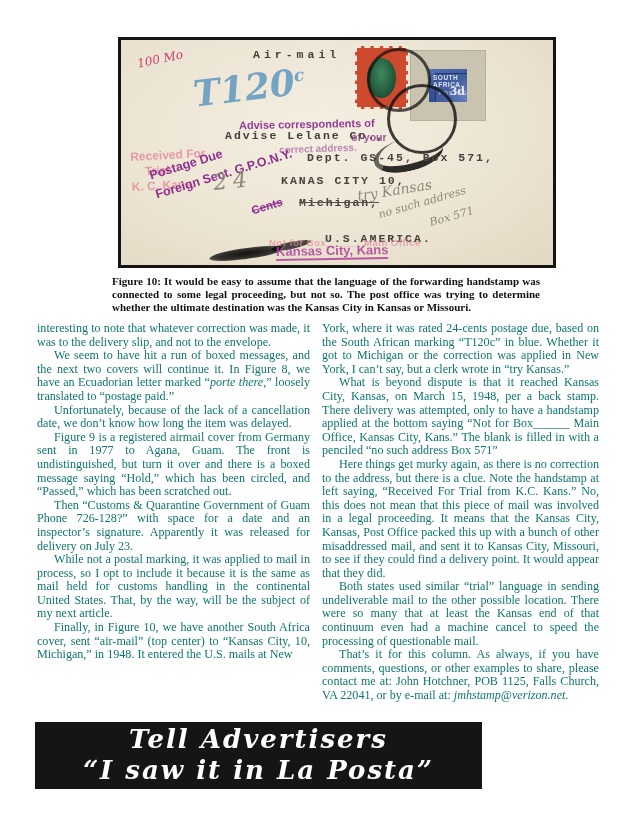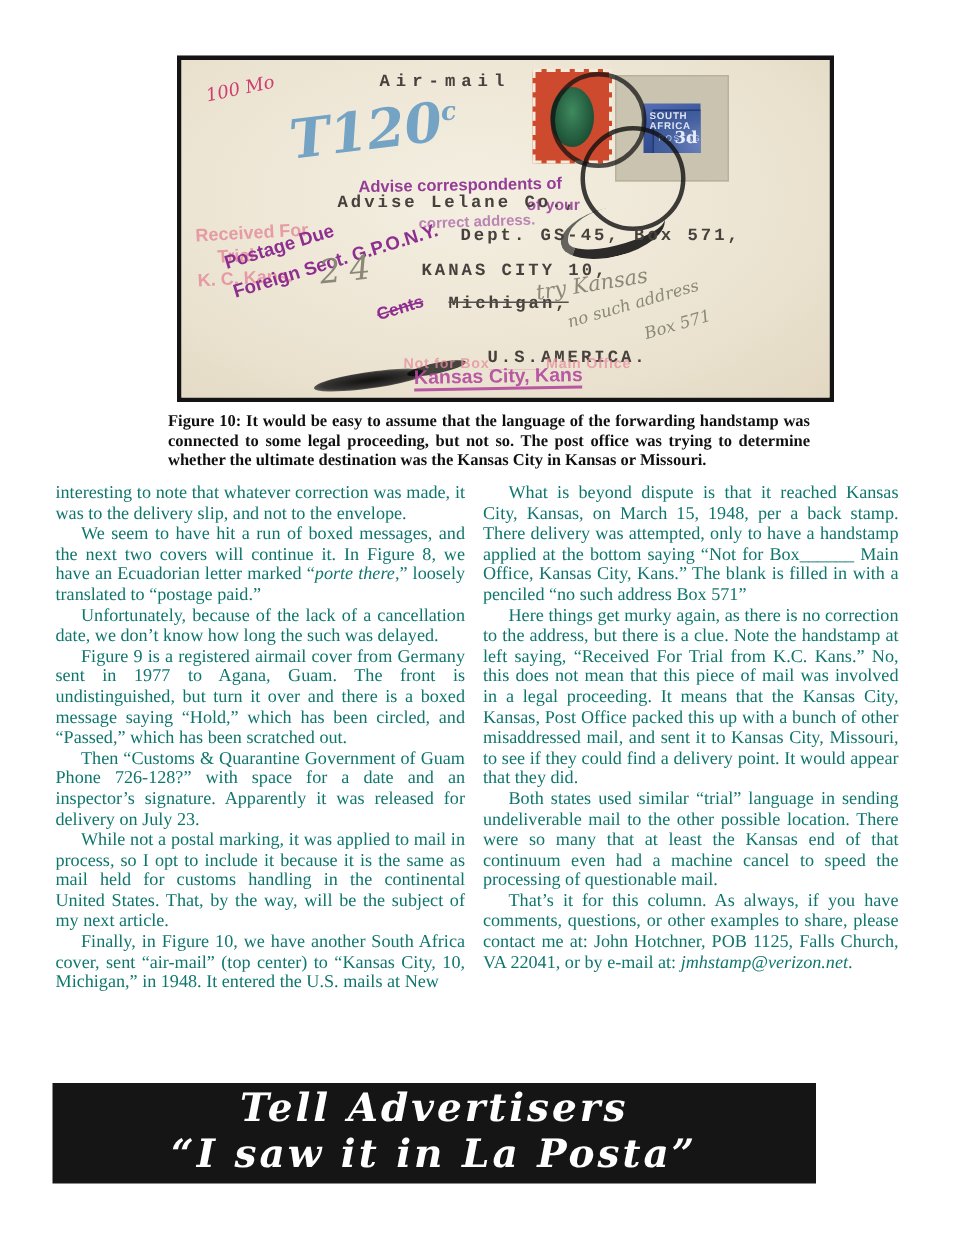--- a/index.html
+++ b/index.html
@@ -84,21 +84,21 @@
 
   
   .col{position:absolute;top:322px;font-size:12.1px;line-height:13.6px;text-align:justify;
     color:#0f766e;}
   .col p{margin:0;}
   .col p.indent{text-indent:17px;}
   .col-left{left:37px;width:273px;}
   .col-right{left:322px;width:277px;}
 
   
-  .banner{position:absolute;left:35px;top:722px;width:509px;height:67px;background:#151515;
+  .banner{position:absolute;left:35px;top:722px;width:447px;height:67px;background:#151515;
     text-align:center;color:#ffffff;}
   .banner .l1{margin-top:2px;font-size:26px;line-height:31px;font-style:italic;font-weight:bold;
     font-family:"DejaVu Serif",serif;letter-spacing:2px;}
   .banner .l2{font-size:26px;line-height:30px;font-style:italic;font-weight:bold;
     font-family:"DejaVu Serif",serif;letter-spacing:2px;}
 
   
   .footer{position:absolute;left:37px;top:799px;font-size:14px;color:#111;}
   .footer .pn{font-style:italic;font-weight:bold;font-size:15px;margin-right:16px;}
   .footer .jn{font-style:italic;font-weight:bold;margin-right:10px;}
@@ -154,27 +154,28 @@
       <span class="env-txt pinkst notfor">Not for Box______ Main Office</span>
       <span class="env-txt purple kck">Kansas City, Kans</span>
     </div>
   </div>
 
   <div class="caption">Figure 10: It would be easy to assume that the language of the forwarding handstamp was connected to some legal proceeding, but not so. The post office was trying to determine whether the ultimate destination was the Kansas City in Kansas or Missouri.</div>
 
   <div class="col col-left">
       <p><span>interesting to note that whatever correction was made, it was to the delivery slip, and not to the envelope.</span></p>
       <p class="indent"><span>We seem to have hit a run of boxed messages, and the next two covers will continue it. In Figure 8, we have an Ecuadorian letter marked “</span><i>porte there</i><span>,” loosely translated to “postage paid.”</span></p>
-      <p class="indent"><span>Unfortunately, because of the lack of a cancellation date, we don’t know how long the such was delayed.</span></p>
+      <p class="indent"><span>Unfortunately, because of the lack of a cancellation date, we don’t know how long the item was delayed.</span></p>
       <p class="indent"><span>Figure 9 is a registered airmail cover from Germany sent in 1977 to Agana, Guam. The front is undistinguished, but turn it over and there is a boxed message saying “Hold,” which has been circled, and “Passed,” which has been scratched out.</span></p>
       <p class="indent"><span>Then “Customs &amp; Quarantine Government of Guam Phone 726-128?” with space for a date and an inspector’s signature. Apparently it was released for delivery on July 23.</span></p>
       <p class="indent"><span>While not a postal marking, it was applied to mail in process, so I opt to include it because it is the same as mail held for customs handling in the continental United States. That, by the way, will be the subject of my next article.</span></p>
       <p class="indent"><span>Finally, in Figure 10, we have another South Africa cover, sent “air-mail” (top center) to “Kansas City, 10, Michigan,” in 1948. It entered the U.S. mails at New</span></p>
     </div>
   <div class="col col-right">
+      <p><span>York, where it was rated 24-cents postage due, based on the South African marking “T120c” in blue. Whether it got to Michigan or the correction was applied in New York, I can’t say, but a clerk wrote in “try Kansas.”</span></p>
       <p class="indent"><span>What is beyond dispute is that it reached Kansas City, Kansas, on March 15, 1948, per a back stamp. There delivery was attempted, only to have a handstamp applied at the bottom saying “Not for Box______ Main Office, Kansas City, Kans.” The blank is filled in with a penciled “no such address Box 571”</span></p>
       <p class="indent"><span>Here things get murky again, as there is no correction to the address, but there is a clue. Note the handstamp at left saying, “Received For Trial from K.C. Kans.” No, this does not mean that this piece of mail was involved in a legal proceeding. It means that the Kansas City, Kansas, Post Office packed this up with a bunch of other misaddressed mail, and sent it to Kansas City, Missouri, to see if they could find a delivery point. It would appear that they did.</span></p>
       <p class="indent"><span>Both states used similar “trial” language in sending undeliverable mail to the other possible location. There were so many that at least the Kansas end of that continuum even had a machine cancel to speed the processing of questionable mail.</span></p>
       <p class="indent"><span>That’s it for this column. As always, if you have comments, questions, or other examples to share, please contact me at: John Hotchner, POB 1125, Falls Church, VA 22041, or by e-mail at: </span><i>jmhstamp@verizon.net</i><span>.</span></p>
     </div>
 
   <div class="banner">
     <div class="l1">Tell Advertisers</div>
     <div class="l2">“I saw it in La Posta”</div>
   </div>

